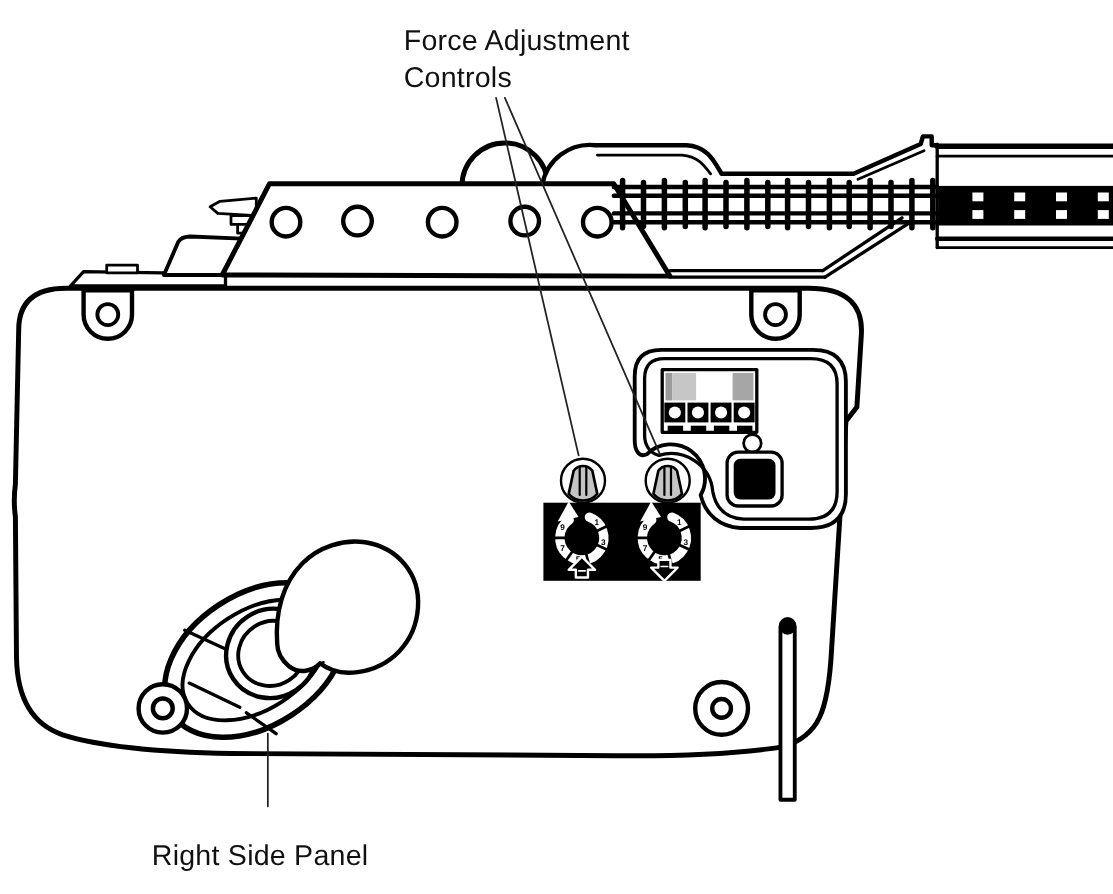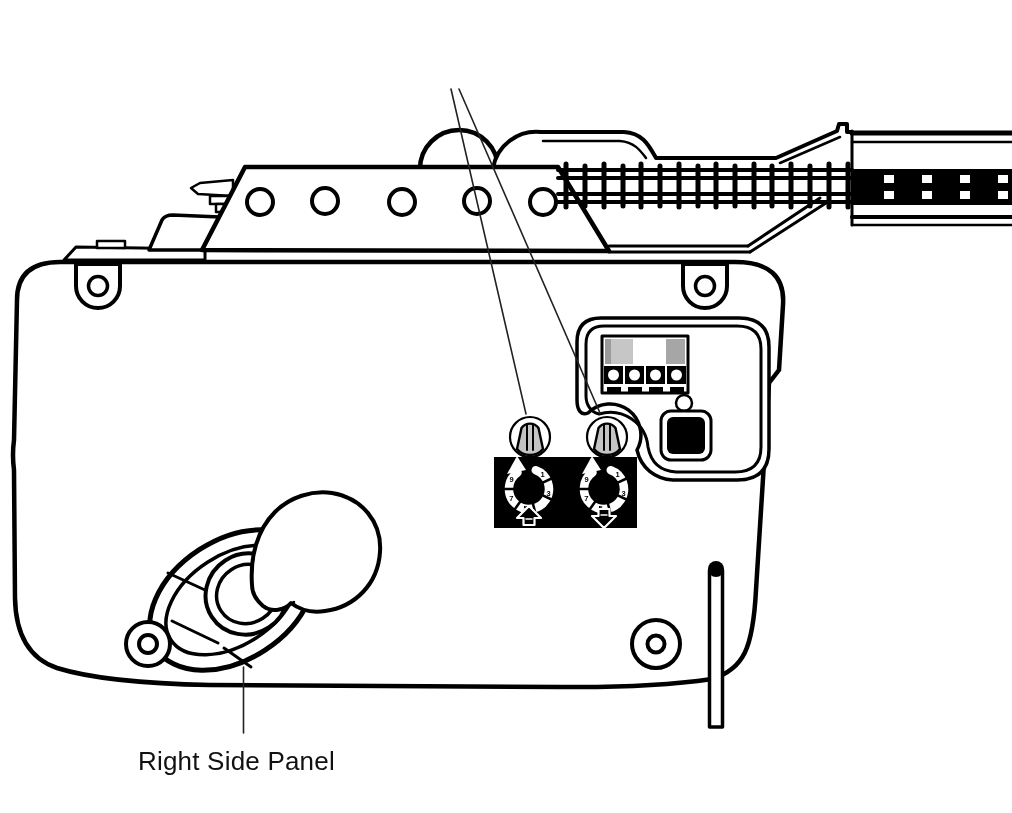--- a/index.html
+++ b/index.html
@@ -204,16 +204,17 @@
     </g>
 
     <g stroke="#222" stroke-width="1.6">
       <path d="M 451,89 L 526,414"></path>
       <path d="M 459,89 L 600,413"></path>
       <path d="M 243.5,667 V 733"></path>
     </g>
   </g>
 </svg>
 
-
-<div class="label" style="left:138px;top:744px;">Right Side Panel</div>
+<div class="label" style="left:367px;top:19px;width:235px;">Force Adjustment Controls</div>
+
+<div class="label" style="left:138px;top:760px;">Right Side Panel</div>
 
 </div>
 
 </body></html>

